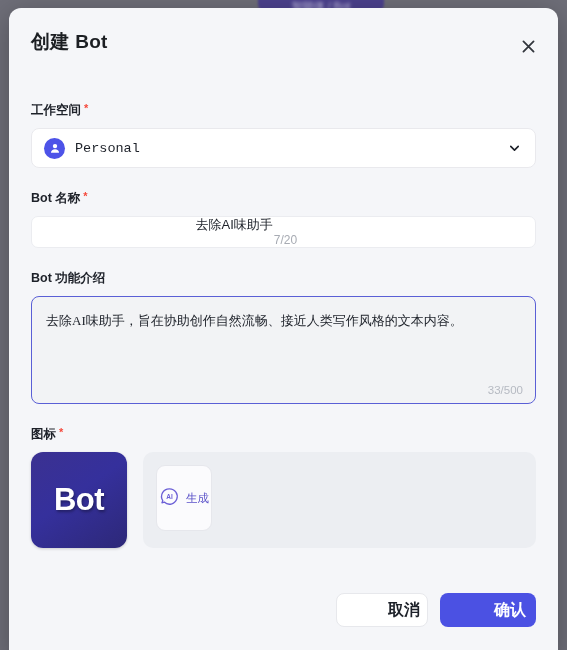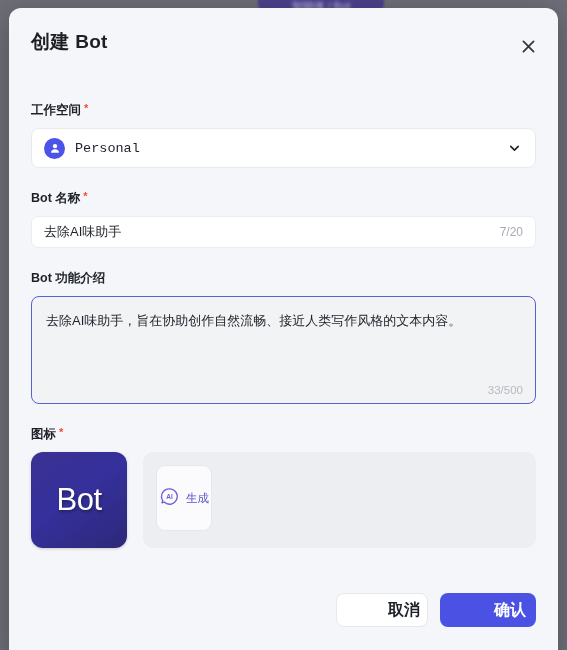--- a/index.html
+++ b/index.html
@@ -148,20 +148,21 @@
   
   .text-input {
     height: 32px;
     background: #ffffff;
     border: 1px solid #ebecf0;
     border-radius: 7px;
     display: flex;
     align-items: center;
     padding: 0 12px;
     position: relative;
+    flex-direction: column;
   }
   .text-input input {
     flex: 1;
     border: none;
     outline: none;
     background: transparent;
     font-family: inherit;
     font-size: 13px;
     color: #1d2129;
     padding: 0;
@@ -182,21 +183,21 @@
     height: 108px;
     padding: 12px 14px 22px 14px;
   }
   .textarea-wrap textarea {
     width: 100%;
     height: 100%;
     border: none;
     outline: none;
     resize: none;
     background: transparent;
-    font-family: Liberation Sans, sans-serif;
+    font-family: Liberation Serif, serif;
     font-size: 13px;
     line-height: 24px;
     color: #1d2129;
     overflow: hidden;
   }
   .textarea-counter {
     position: absolute;
     right: 12px;
     bottom: 7px;
     font-size: 11.5px;
@@ -217,21 +218,21 @@
     display: flex;
     align-items: center;
     justify-content: center;
     flex: 0 0 auto;
     cursor: pointer;
     box-shadow: 0 1px 3px rgba(0,0,0,.18);
   }
   .bot-avatar-text {
     color: #ffffff;
     font-size: 31px;
-    font-weight: normal;
+    font-weight: bold;
     letter-spacing: -.5px;
     text-shadow: 1px 2px 3px rgba(0,0,0,.35);
   }
   .icon-tools {
     flex: 1;
     background: #eceef2;
     border-radius: 10px;
     padding: 13px;
     display: flex;
     align-items: flex-start;

